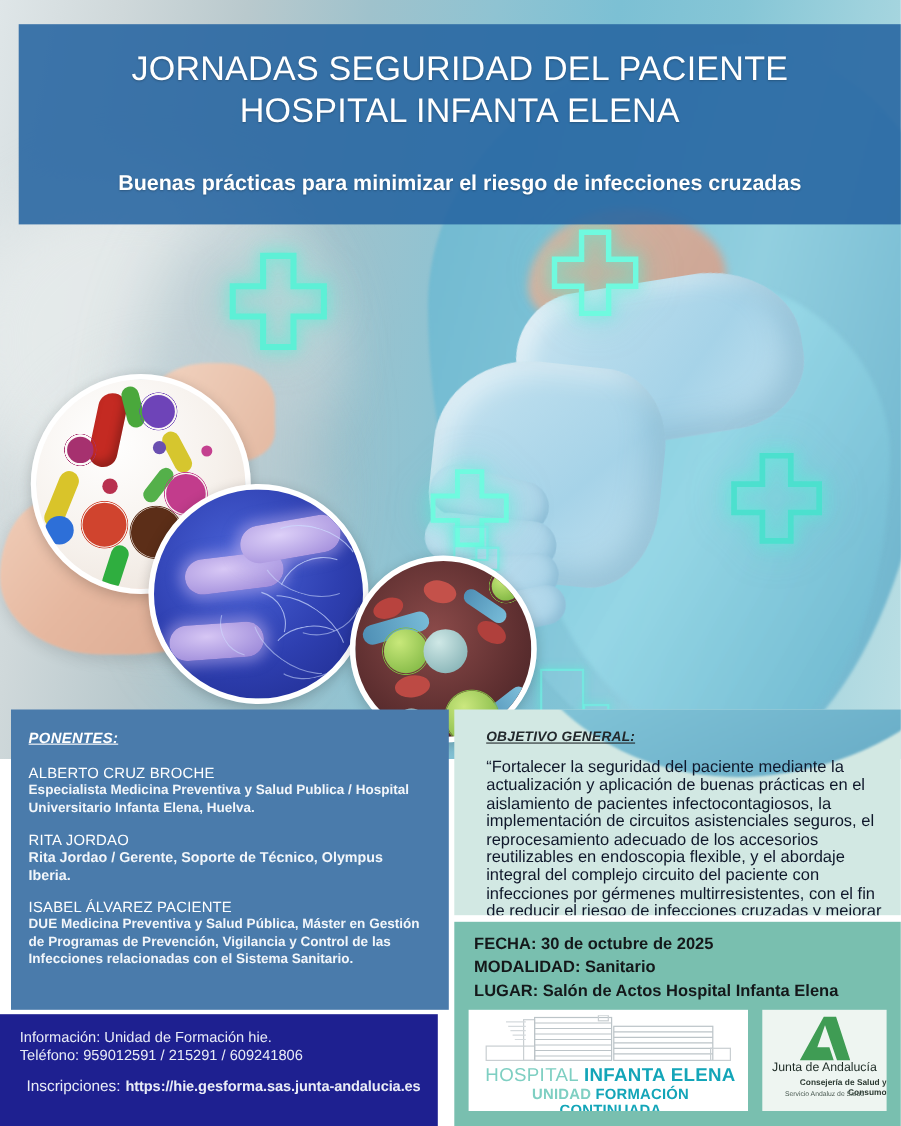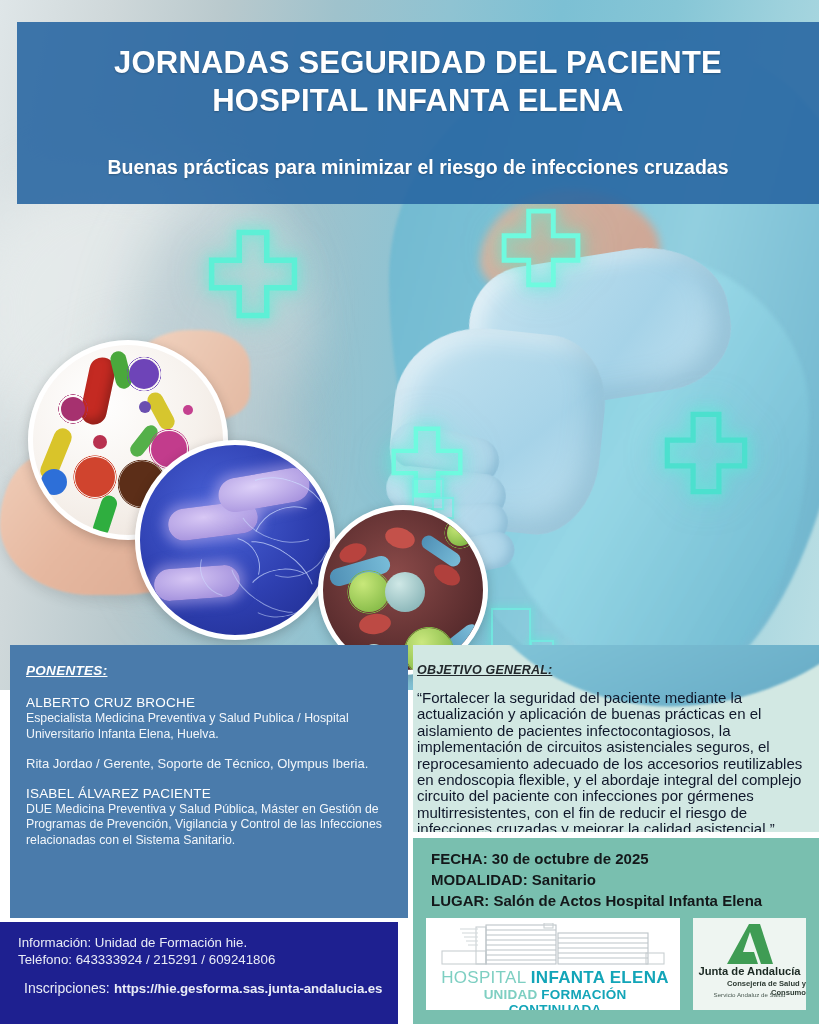--- a/index.html
+++ b/index.html
@@ -136,21 +136,21 @@
     position: absolute; border: 1.4px solid rgba(200,215,255,0.75);
     border-radius: 50%; border-color: rgba(205,220,255,.7) transparent rgba(205,220,255,.55) transparent;
   }
 
   
   .header-banner {
     position: absolute; left: 17px; top: 22px; width: 802px; height: 182px;
     background: rgba(37,100,160,0.88);
   }
   .header-title {
-    color: #ffffff; font-weight: bold; text-align: center;
+    color: #ffffff; font-weight: normal; text-align: center;
     font-size: 31px; line-height: 38px; letter-spacing: .2px;
     padding-top: 22px;
     text-shadow: 0 1px 2px rgba(0,0,0,.25);
   }
   .header-sub {
     color: #ffffff; font-weight: bold; text-align: center;
     font-size: 19.5px; line-height: 24px;
     margin-top: 35px; padding: 0 14px;
     text-shadow: 0 1px 2px rgba(0,0,0,.25);
   }
@@ -166,41 +166,41 @@
     font-style: italic; font-weight: bold; font-size: 13.5px;
     text-decoration: underline; letter-spacing: .3px;
     margin-bottom: 17px;
   }
   .speaker { margin-bottom: 14px; }
   .speaker-name {
     font-weight: normal; font-size: 13.5px; letter-spacing: .2px;
     margin-bottom: 1px;
   }
   .speaker-role {
-    font-size: 12.3px; line-height: 15.5px; color: #f2f6fa; font-weight: normal;
+    font-size: 12.3px; line-height: 15.5px; color: #f2f6fa; font-weight: bold;
   }
   .speaker.sp2 .speaker-role { font-size: 13px; }
 
   
   .contact-panel {
     position: absolute; left: 0px; top: 922px; width: 398px; height: 102px;
     background: #1e2090;
     padding: 12px 14px 0 18px;
     color: #e9ecf6;
   }
   .contact-line { font-size: 13.3px; line-height: 17px; }
   .contact-gap { height: 11px; }
   .contact-insc { font-size: 14px; margin-left: 6px; }
   .contact-url { font-weight: bold; font-size: 13.3px; letter-spacing: -0.1px; }
 
   
   .objetivo-panel {
     position: absolute; left: 413px; top: 645px; width: 406px; height: 187px;
     background: #d2e8e3;
-    padding: 14px 16px 0 4px;
+    padding: 14px 16px 0 29px;
     overflow: hidden;
   }
   
   .obj-curve {
     position: absolute; left: 45px; top: -170px; width: 470px; height: 230px;
     background: linear-gradient(160deg,#6fb6cf 0%, #7fc2d6 45%, #63a7c3 100%);
     border-radius: 0 0 60% 55% / 0 0 100% 100%;
     transform: rotate(-5deg);
     filter: blur(1px);
   }
@@ -249,21 +249,21 @@
   .hosp-text2 .light { color: #7ecfc2; }
   .hosp-text2 .dark  { color: #13a5b8; }
 
   .logo-junta {
     position: absolute; left: 693px; top: 918px; width: 113px; height: 92px;
     background: #eef5f1; overflow: hidden;
   }
   .junta-a { position: absolute; left: 34px; top: 6px; width: 46px; height: 40px; }
   .junta-t1 {
     position: absolute; left: 0; top: 47px; width: 113px; text-align: center;
-    font-size: 11.2px; font-weight: bold; color: #1c2a24;
+    font-size: 11.2px; font-weight: normal; color: #1c2a24;
   }
   .junta-t2 {
     position: absolute; left: 0; top: 61px; width: 113px; text-align: right;
     font-size: 7.6px; color: #2d3b33; font-weight: bold;
   }
   .junta-t3 {
     position: absolute; left: 0; top: 73px; width: 113px; text-align: center;
     font-size: 6.2px; color: #4a5a52;
   }
 </style>
@@ -366,20 +366,21 @@
 
   <div class="ponentes-panel">
     <div class="ponentes-heading">PONENTES:</div>
 
     <div class="speaker sp1">
       <div class="speaker-name">ALBERTO CRUZ BROCHE</div>
       <div class="speaker-role">Especialista Medicina Preventiva y Salud Publica / Hospital Universitario Infanta Elena, Huelva.</div>
     </div>
 
     <div class="speaker sp2">
+      <div class="speaker-name">RITA JORDAO</div>
       <div class="speaker-role">Rita Jordao / Gerente, Soporte de Técnico, Olympus Iberia.</div>
     </div>
 
     <div class="speaker sp3">
       <div class="speaker-name">ISABEL ÁLVAREZ PACIENTE</div>
       <div class="speaker-role">DUE Medicina Preventiva y Salud Pública, Máster en Gestión de Programas de Prevención, Vigilancia y Control de las Infecciones relacionadas con el Sistema Sanitario.</div>
     </div>
   </div>
 
   <div class="objetivo-panel">
@@ -389,21 +390,21 @@
   </div>
 
   <div class="fecha-panel">
     <div class="fecha-line">FECHA: 30 de octubre de 2025</div>
     <div class="fecha-line">MODALIDAD: Sanitario</div>
     <div class="fecha-line">LUGAR: Salón de Actos Hospital Infanta Elena</div>
   </div>
 
   <div class="contact-panel">
     <div class="contact-line">Información: Unidad de Formación hie.</div>
-    <div class="contact-line">Teléfono:   643333924 / 215291 / 609241806</div>
+    <div class="contact-line">Teléfono:   959012591 / 215291 / 609241806</div>
     <div class="contact-gap"></div>
     <div>
       <span class="contact-insc">Inscripciones:</span>
       <span class="contact-url">https://hie.gesforma.sas.junta-andalucia.es</span>
     </div>
   </div>
 
   <div class="logo-hospital">
     <svg class="hosp-building" viewBox="0 0 226 45">
       <g fill="none" stroke="#c9cfd2" stroke-width="1.1">

